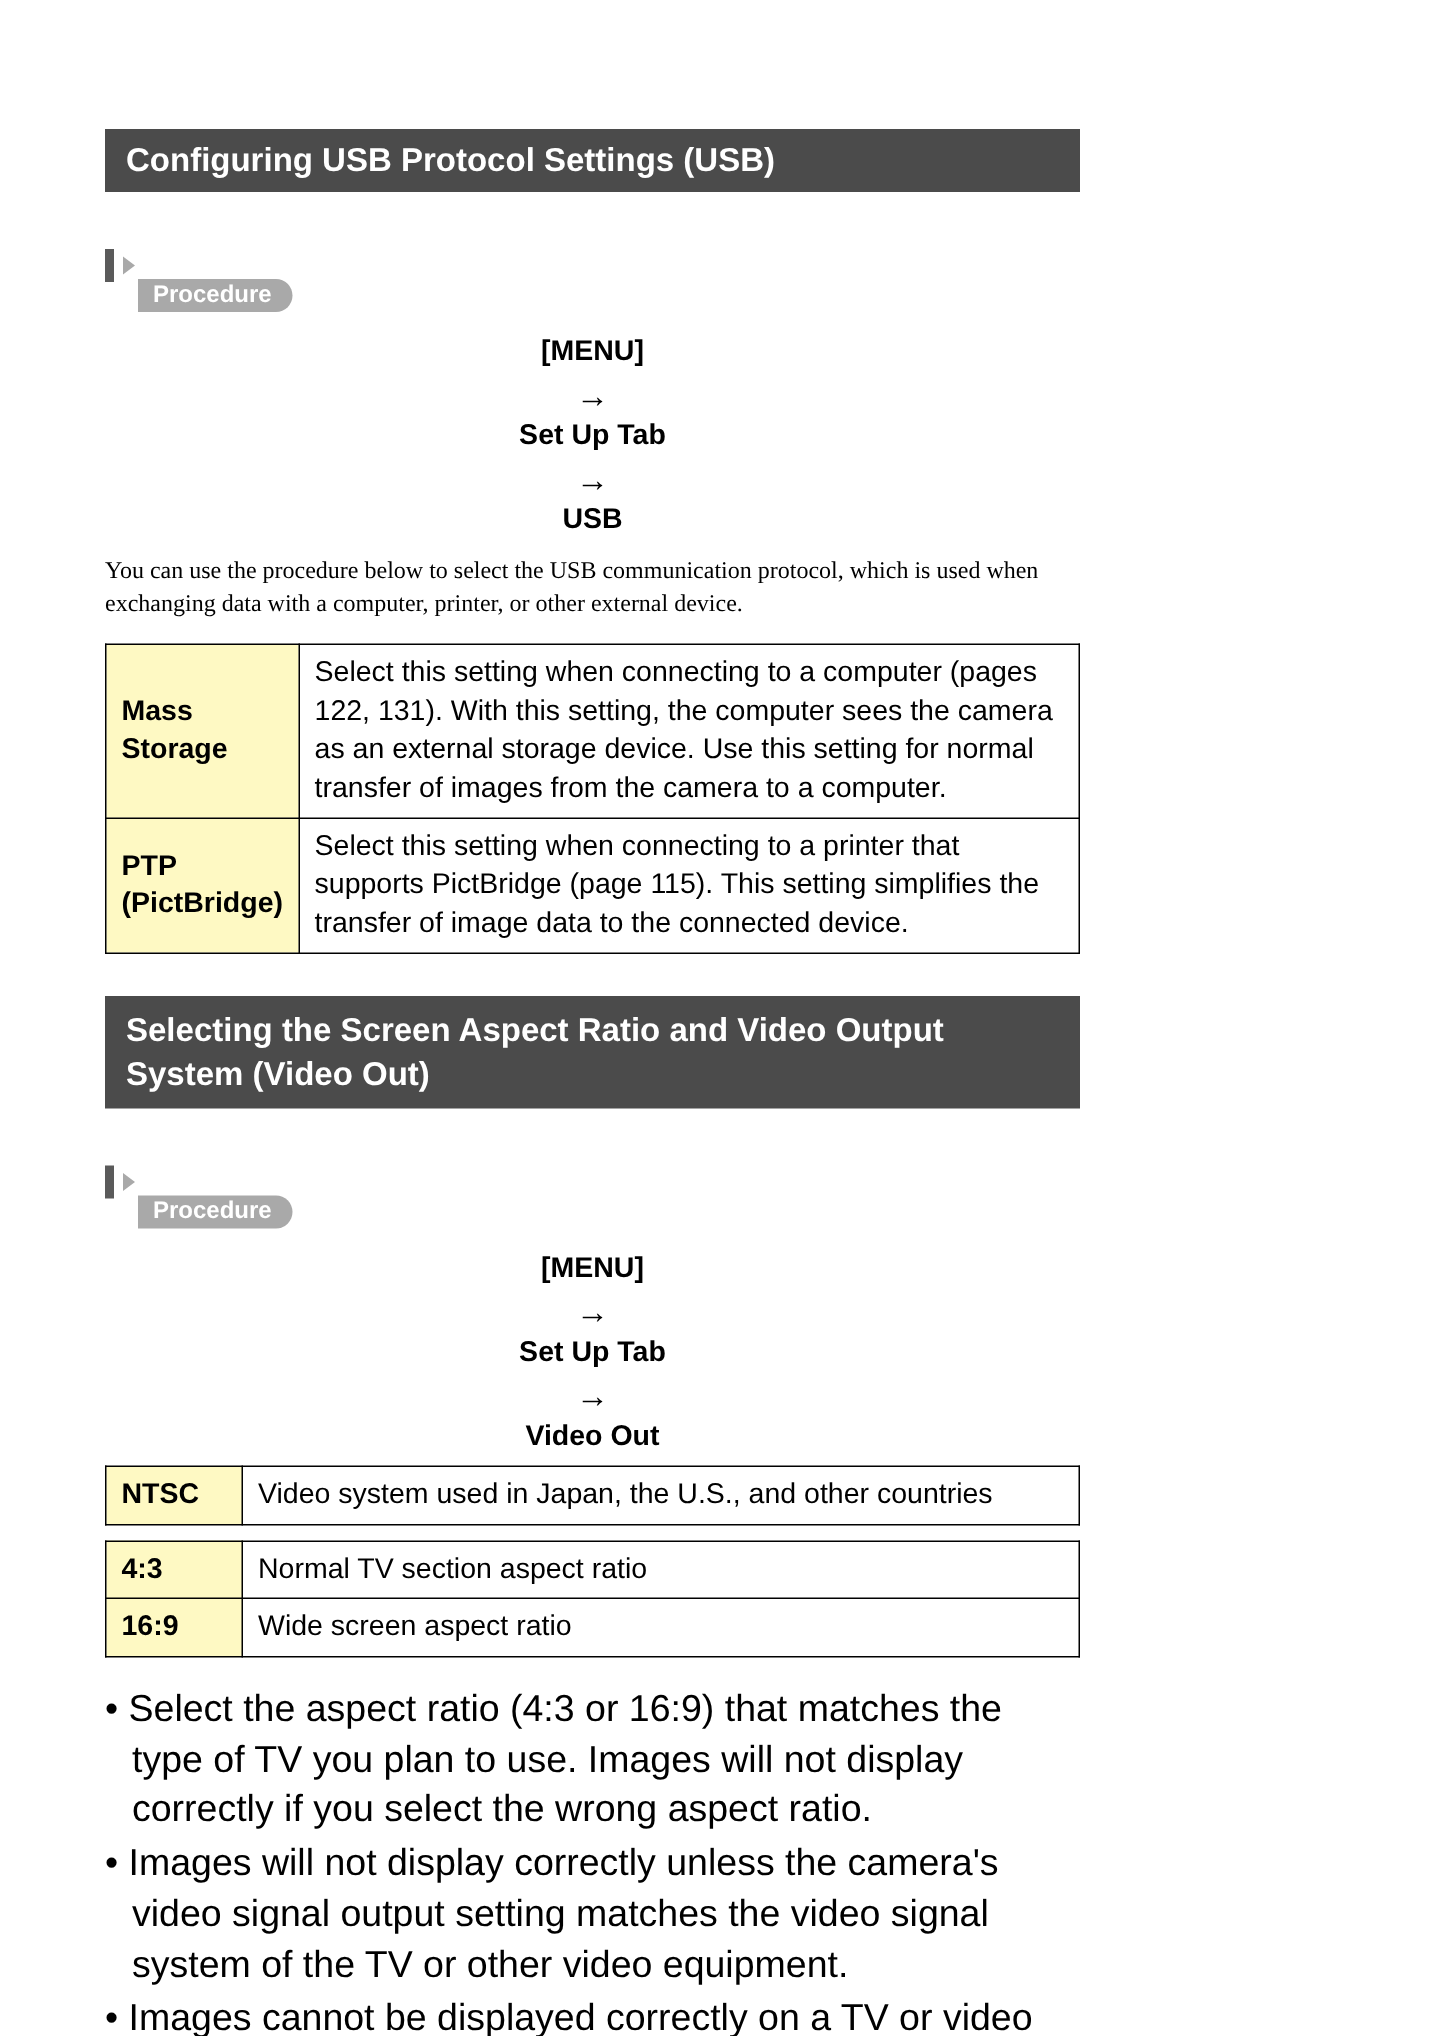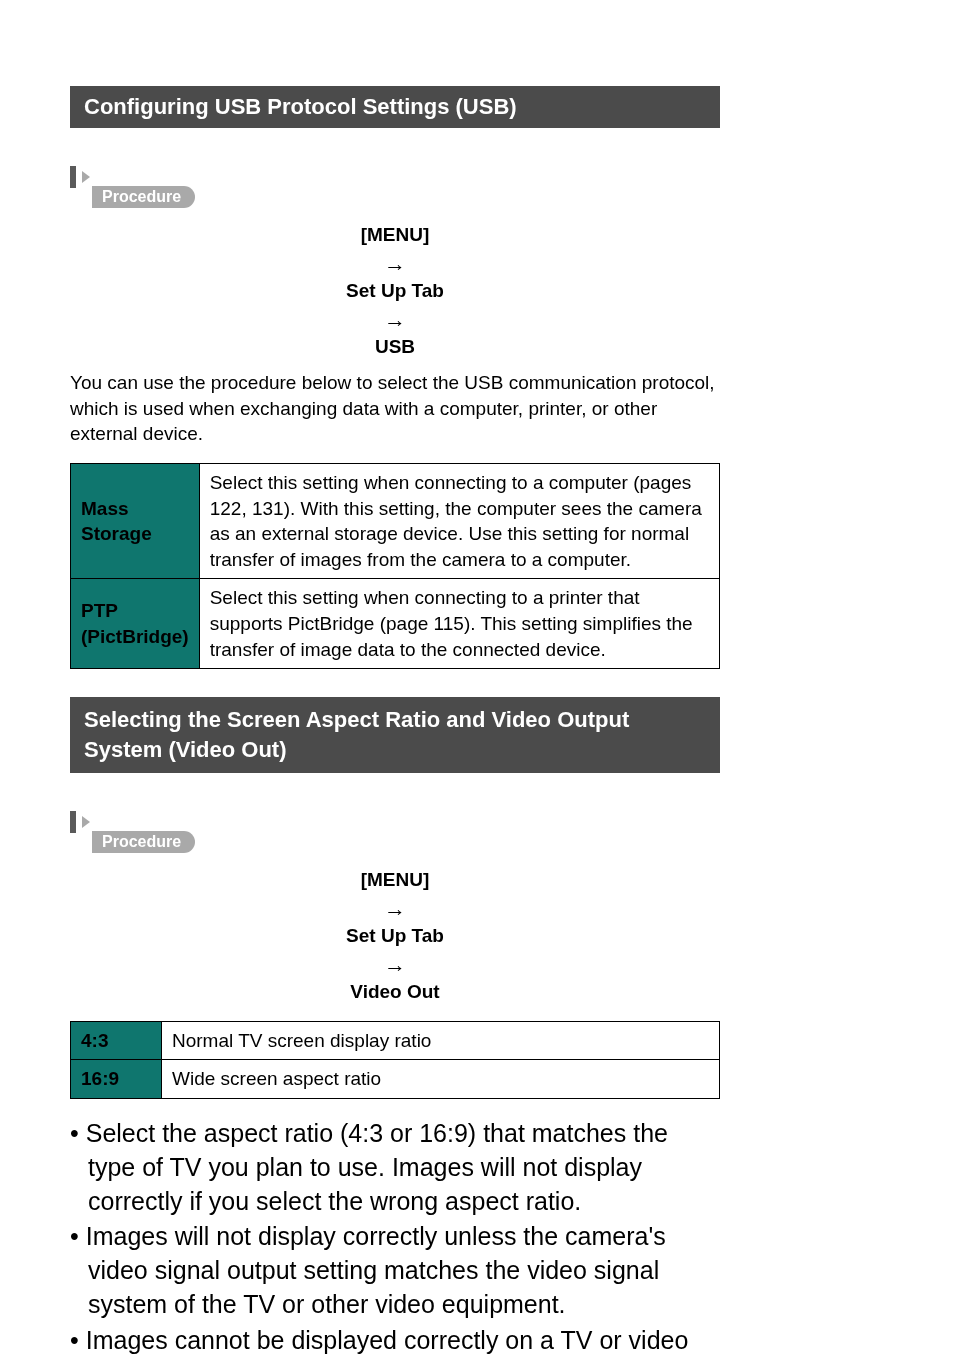--- a/index.html
+++ b/index.html
@@ -69,39 +69,40 @@
     flex-direction: column;
   }
   .arrow {
     display: inline-block;
     font-size: 22px;
     line-height: 1;
     position: relative;
     top: 1px;
   }
   .bodytext {
-    font-size: 19px;
+    font-size: 16px;
     line-height: 1.35;
     margin: 4px 0 16px 0;
+    font-family: Liberation Serif, serif;
   }
   table.info {
     border-collapse: collapse;
     width: 100%;
     margin-bottom: 28px;
   }
   table.info th, table.info td {
     border: 1px solid #000000;
     padding: 6px 10px;
     font-size: 19px;
     line-height: 1.35;
     text-align: left;
     vertical-align: middle;
   }
   table.info th {
-    background: #0f766e;
+    background: #fef9c3;
     font-weight: bold;
     white-space: nowrap;
   }
   ul.bullets {
     list-style: none;
     padding: 0;
     margin: 4px 0 0 0;
   }
   ul.bullets li {
     font-size: 25px;
@@ -195,28 +196,32 @@
     <span>[MENU]</span>
     <span class="arrow">→</span>
     <span>Set Up Tab</span>
     <span class="arrow">→</span>
     <span>Video Out</span>
   </div>
 
 
   <table class="info" style="margin-bottom:10px">
     <tbody>
+        <tr>
+      <th style="width:70px">NTSC</th>
+      <td>Video system used in Japan, the U.S., and other countries</td>
+    </tr>
   </tbody>
     </table>
 
   <table class="info" style="margin-bottom:14px">
     <tbody>
         <tr>
       <th style="width:70px">4:3</th>
-      <td>Normal TV screen display ratio</td>
+      <td>Normal TV section aspect ratio</td>
     </tr>
     <tr>
       <th>16:9</th>
       <td>Wide screen aspect ratio</td>
     </tr>
   </tbody>
     </table>
 
   <ul class="bullets">
     <li>Select the aspect ratio (4:3 or 16:9) that matches the type of TV you plan to use. Images will not display correctly if you select the wrong aspect ratio.</li>

